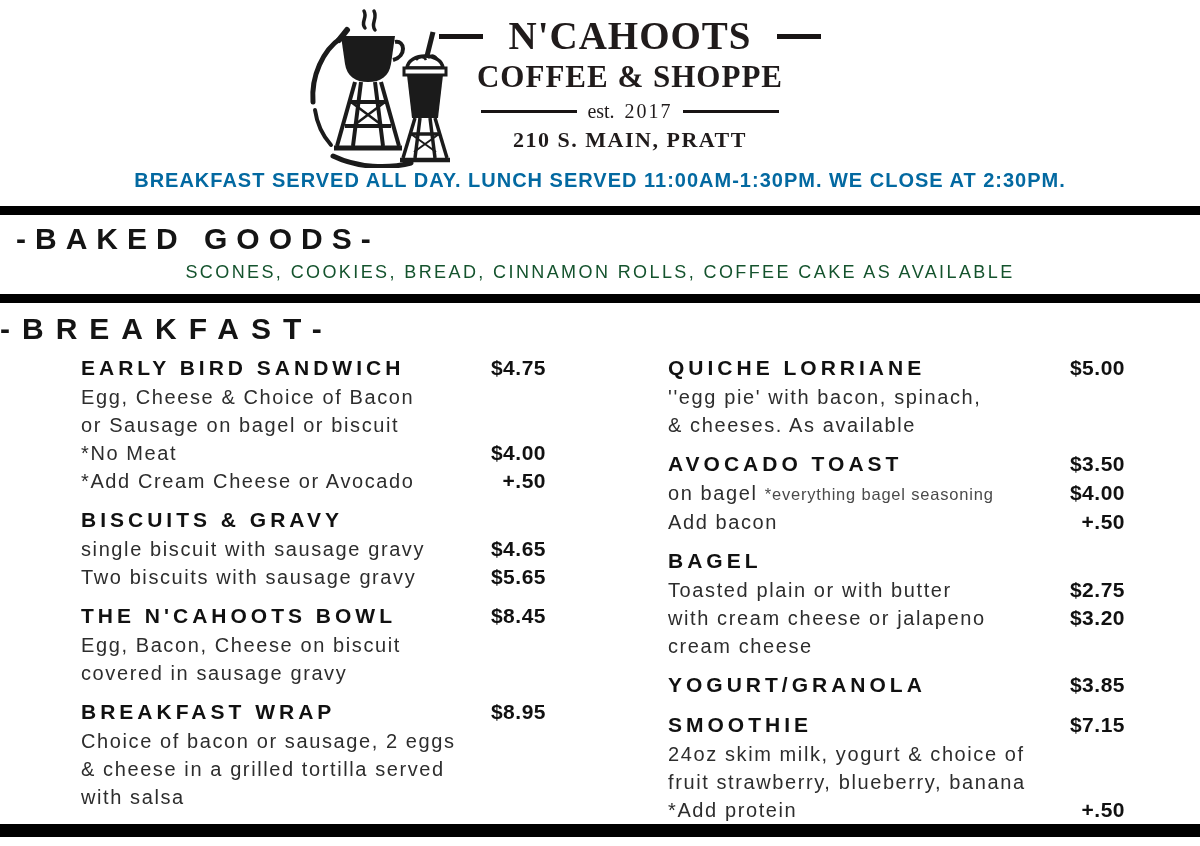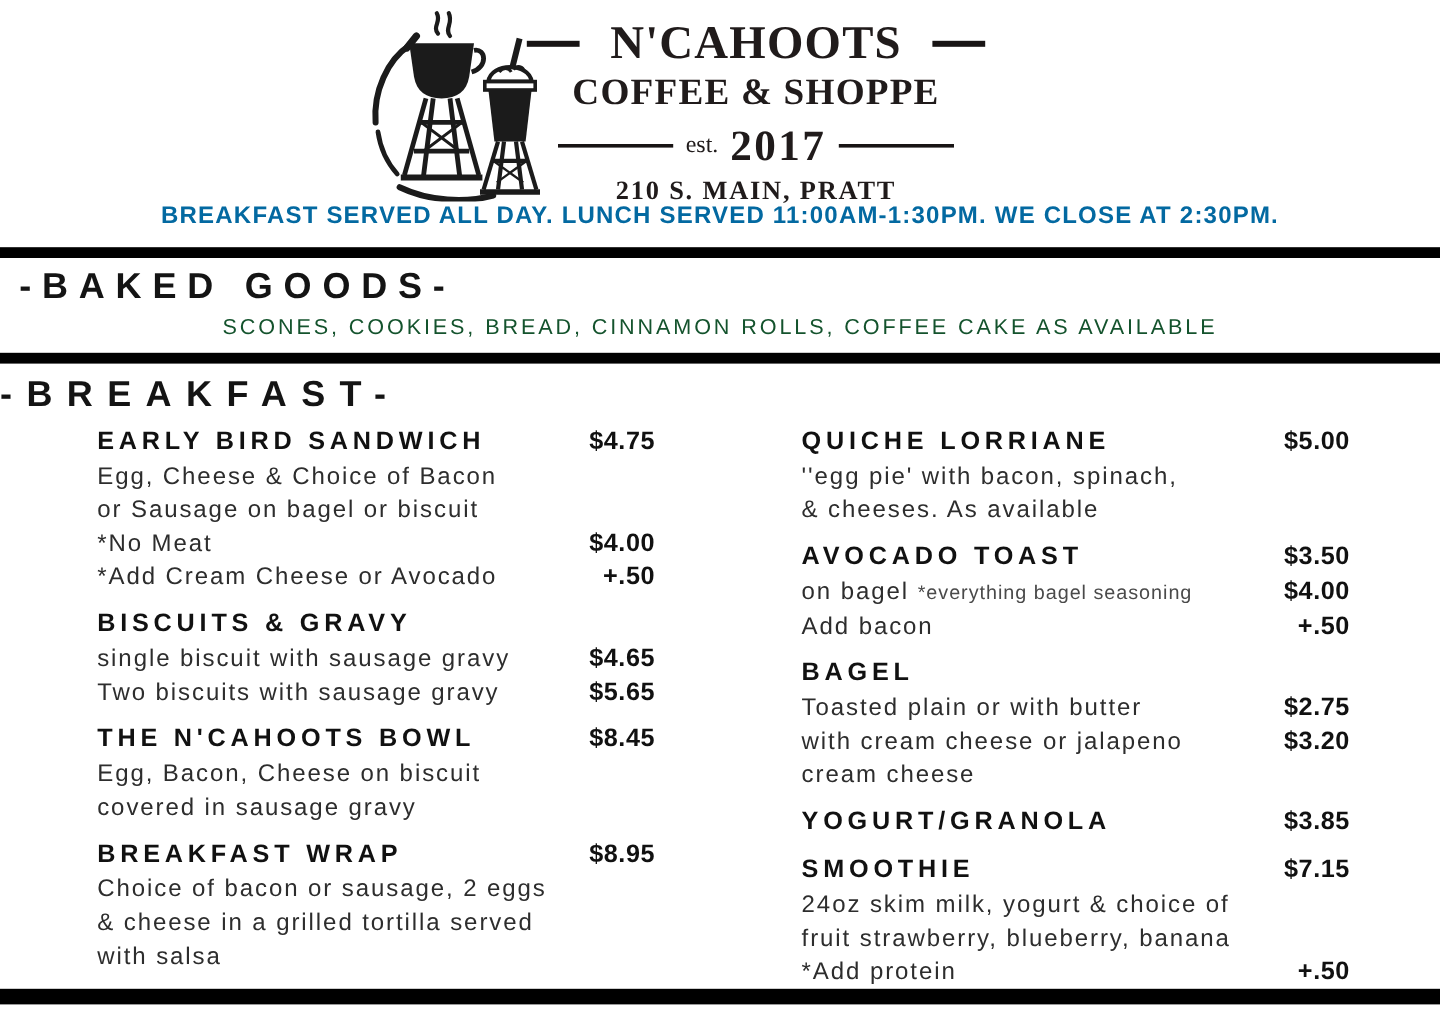--- a/index.html
+++ b/index.html
@@ -16,21 +16,21 @@
     position:absolute; left:420px; top:14px; width:420px;
     text-align:center; font-family:"Liberation Serif", serif; color:#201b1b;
   }
   .logo-line1 { display:flex; align-items:center; justify-content:center; gap:25px; }
   .logo-name  { font-size:39px; font-weight:bold; letter-spacing:1px; line-height:44px; }
   .dash-rule  { width:44px; height:5px; background:#181414; }
   .logo-sub   { font-size:31px; font-weight:bold; letter-spacing:1px; line-height:38px; }
   .est-row    { display:flex; align-items:center; justify-content:center; gap:10px; margin-top:4px; }
   .est-rule   { width:96px; height:3px; background:#181414; }
   .est-label  { font-size:20px; }
-  .est-year   { font-size:36px; letter-spacing:2px;font-weight:bold; }
+  .est-year   { font-size:20px; letter-spacing:2px; }
   .logo-addr  { font-size:22px; font-weight:bold; letter-spacing:1.5px; margin-top:4px; }
 
   
   .banner {
     position:absolute; left:0; top:169px; width:100%;
     text-align:center; font-size:20px; font-weight:bold;
     letter-spacing:1px; color:#0369a1;
   }
 
   

